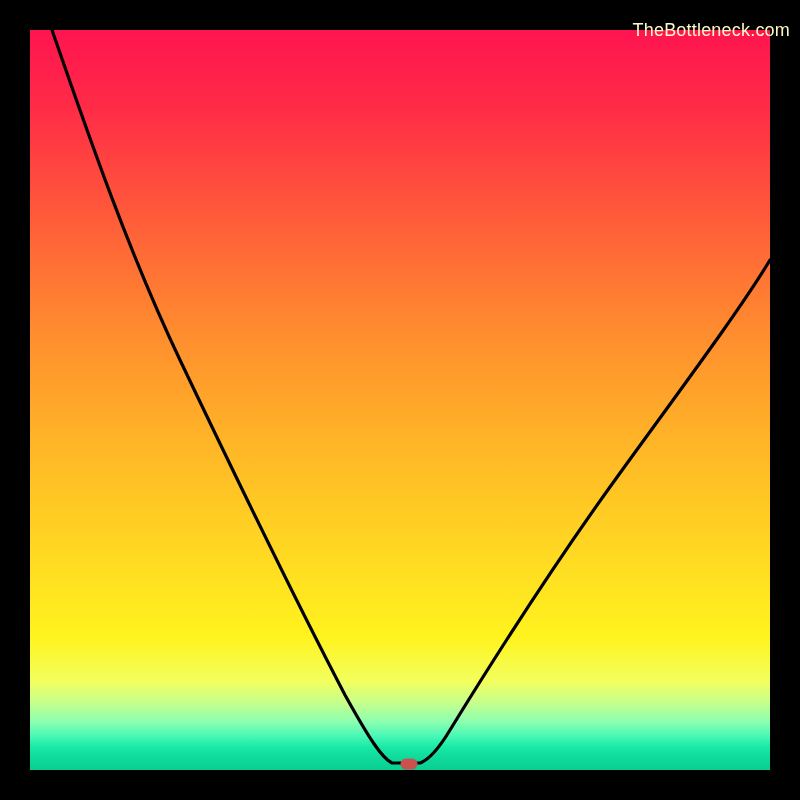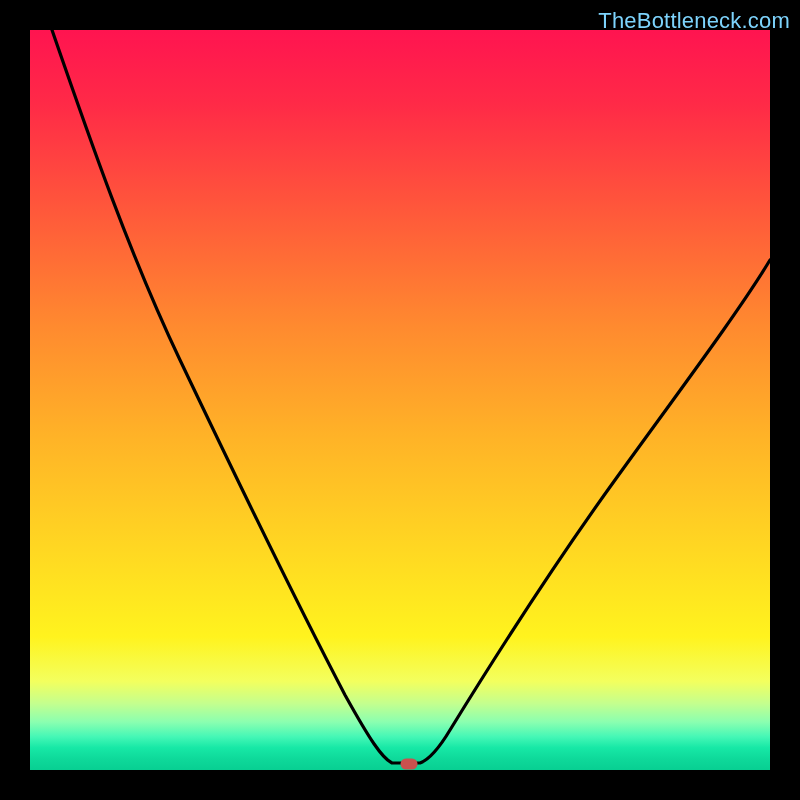--- a/index.html
+++ b/index.html
@@ -11,24 +11,24 @@
     font-family: Arial, Helvetica, sans-serif;
   }
   .frame {
     position: relative;
     width: 800px;
     height: 800px;
     background: #000;
   }
   .watermark {
     position: absolute;
-    top: 8px;
+    top: 20px;
     right: 10px;
-    color: #7dd3fc;
-    font-size: 22px;
+    color: #fef9c3;
+    font-size: 18px;
     font-weight: 500;
     z-index: 10;
     letter-spacing: 0.2px;
   }
   .plot-area {
     position: absolute;
     left: 30px;
     top: 30px;
     width: 740px;
     height: 740px;

